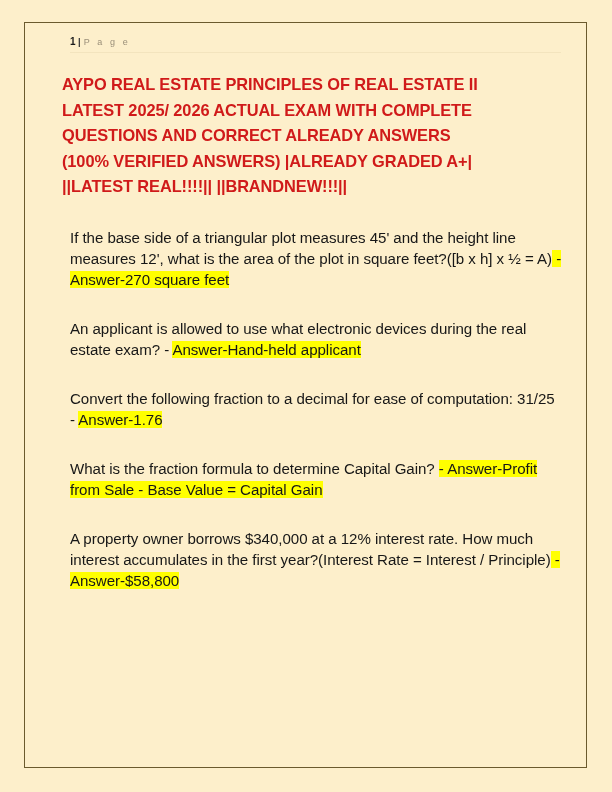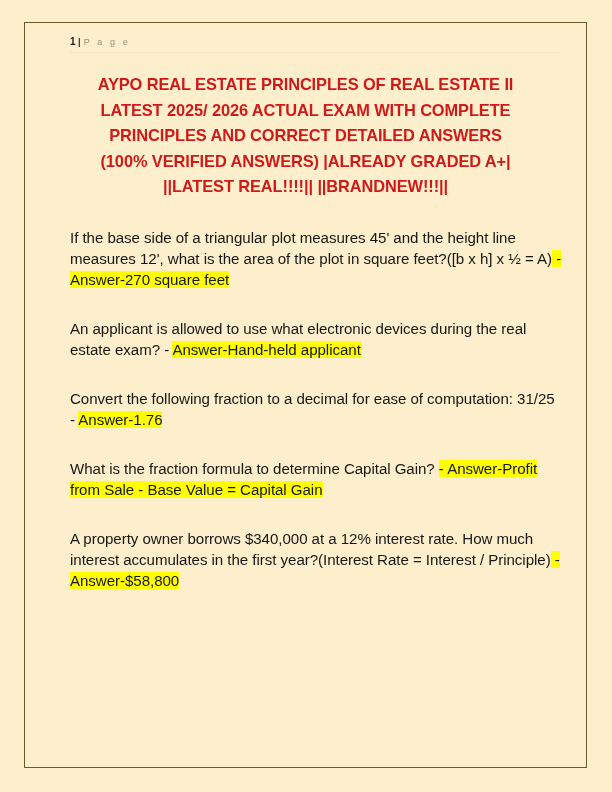--- a/index.html
+++ b/index.html
@@ -72,21 +72,21 @@
     width: 491px;
     height: 1px;
     background: #F3E4BE;
   }
   
   .doc-title {
     position: absolute;
     left: 38px;
     top: 50px;
     width: 487px;
-    text-align: center;
+    text-align: left;
     color: #D01A1A;
     font-weight: bold;
     font-size: 16.4px;
     line-height: 25.5px;
     letter-spacing: -0.1px;
   }
   .doc-title .tline { display: block; white-space: nowrap; }
   
   .qa-list {
     position: absolute;
@@ -119,21 +119,21 @@
   <div id="content">
 
     <div class="page-header">
       <span class="hdr-num">1</span><span class="hdr-sep">|</span><span class="hdr-word">P a g e</span>
     </div>
     <div class="header-rule"></div>
 
     <div class="doc-title">
       <span class="tline">AYPO REAL ESTATE PRINCIPLES OF REAL ESTATE II</span>
       <span class="tline">LATEST 2025/ 2026 ACTUAL EXAM WITH COMPLETE</span>
-      <span class="tline">PRINCIPLES AND CORRECT DETAILED ANSWERS</span>
+      <span class="tline">QUESTIONS AND CORRECT ALREADY ANSWERS</span>
       <span class="tline">(100% VERIFIED ANSWERS) |ALREADY GRADED A+|</span>
       <span class="tline">||LATEST REAL!!!!|| ||BRANDNEW!!!||</span>
     </div>
 
     <div class="qa-list">
 
       <p class="qa-item"><span>If the base side of a triangular plot measures 45' and the height line measures 12', what is the area of the plot in square feet?([b x h] x ½ = A)</span><span class="hl"> - Answer-270 square feet</span></p>
 
       <p class="qa-item"><span>An applicant is allowed to use what electronic devices during the real estate exam? - </span><span class="hl">Answer-Hand-held applicant</span></p>
 

